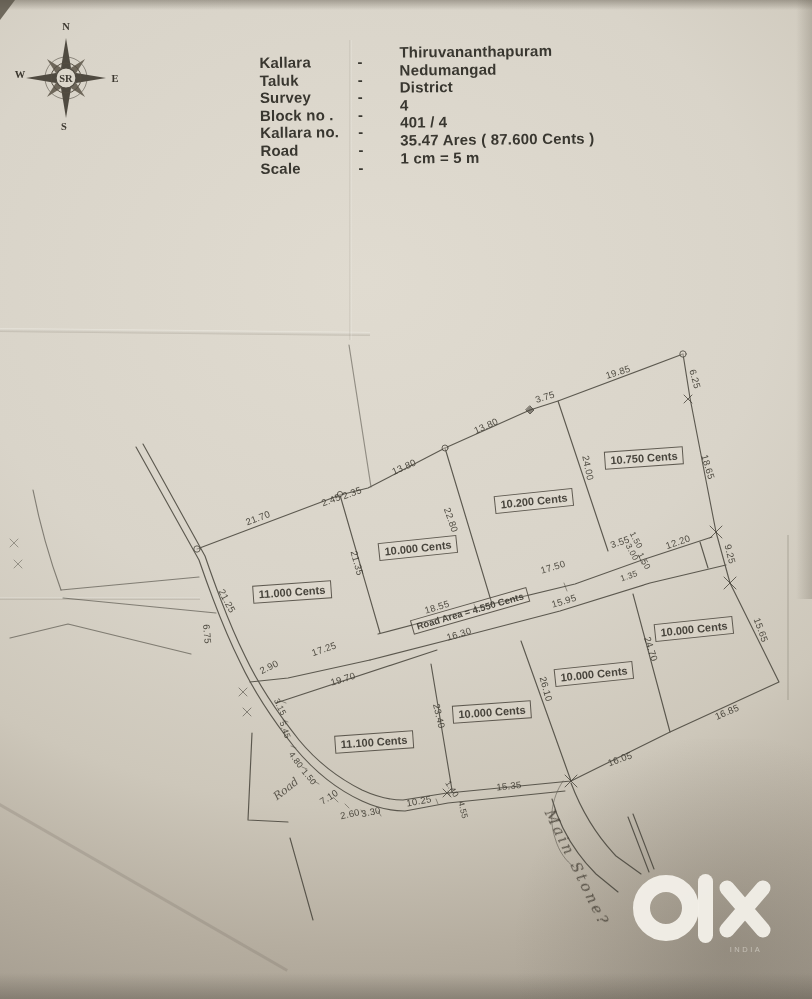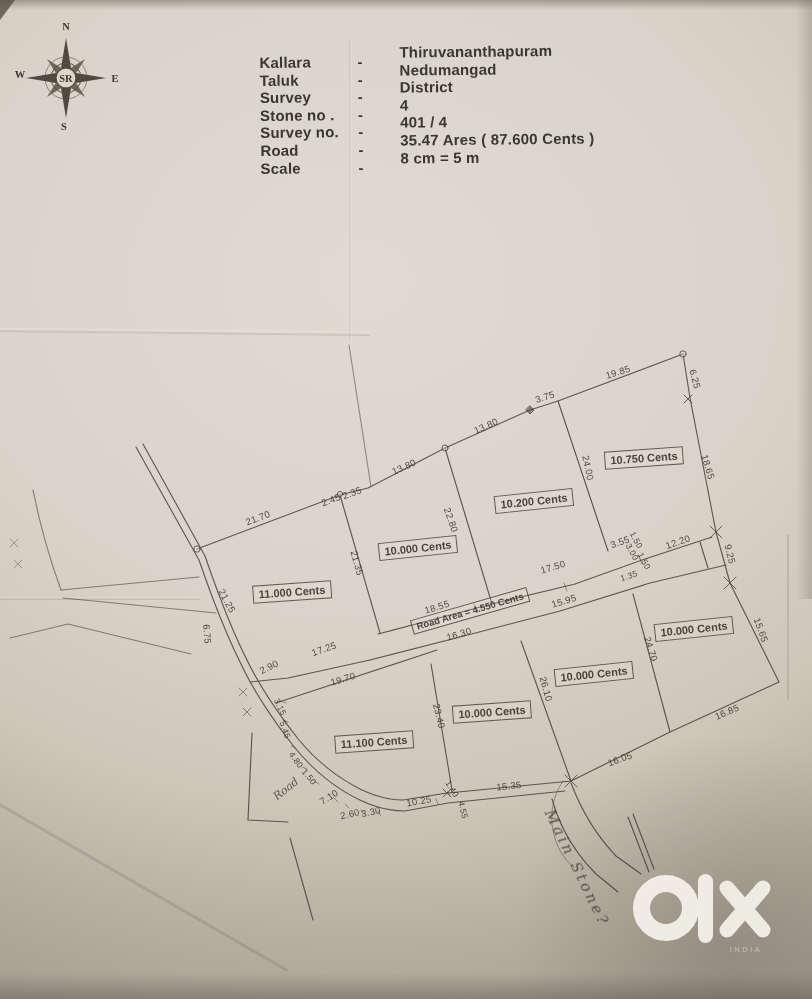--- a/index.html
+++ b/index.html
@@ -96,38 +96,38 @@
       <span class="hdr-label">Taluk</span>
       <span class="hdr-sep">-</span>
       <span class="hdr-value">Nedumangad</span>
     </div>
     <div class="hdr-row">
       <span class="hdr-label">Survey</span>
       <span class="hdr-sep">-</span>
       <span class="hdr-value">District</span>
     </div>
     <div class="hdr-row">
-      <span class="hdr-label">Stone no .</span>
+      <span class="hdr-label">Block no .</span>
       <span class="hdr-sep">-</span>
       <span class="hdr-value">4</span>
     </div>
     <div class="hdr-row">
-      <span class="hdr-label">Survey no.</span>
+      <span class="hdr-label">Kallara no.</span>
       <span class="hdr-sep">-</span>
       <span class="hdr-value">401 / 4</span>
     </div>
     <div class="hdr-row">
       <span class="hdr-label">Road</span>
       <span class="hdr-sep">-</span>
       <span class="hdr-value">35.47 Ares ( 87.600 Cents )</span>
     </div>
     <div class="hdr-row">
       <span class="hdr-label">Scale</span>
       <span class="hdr-sep">-</span>
-      <span class="hdr-value">8 cm = 5 m</span>
+      <span class="hdr-value">1 cm = 5 m</span>
     </div>
   </div>
 
   <svg class="plan" width="812" height="999" viewBox="0 0 812 999">
     <g fill="none" stroke="#46433a" stroke-width="1.15" stroke-linecap="round" stroke-linejoin="round" opacity=".85">
 
       <path d="M197,549 L340,495 L368,488 L445,448 L530,410 L558,401 L683,354"></path>
 
       <path d="M683,354 L690,398 L716,532"></path>
 

